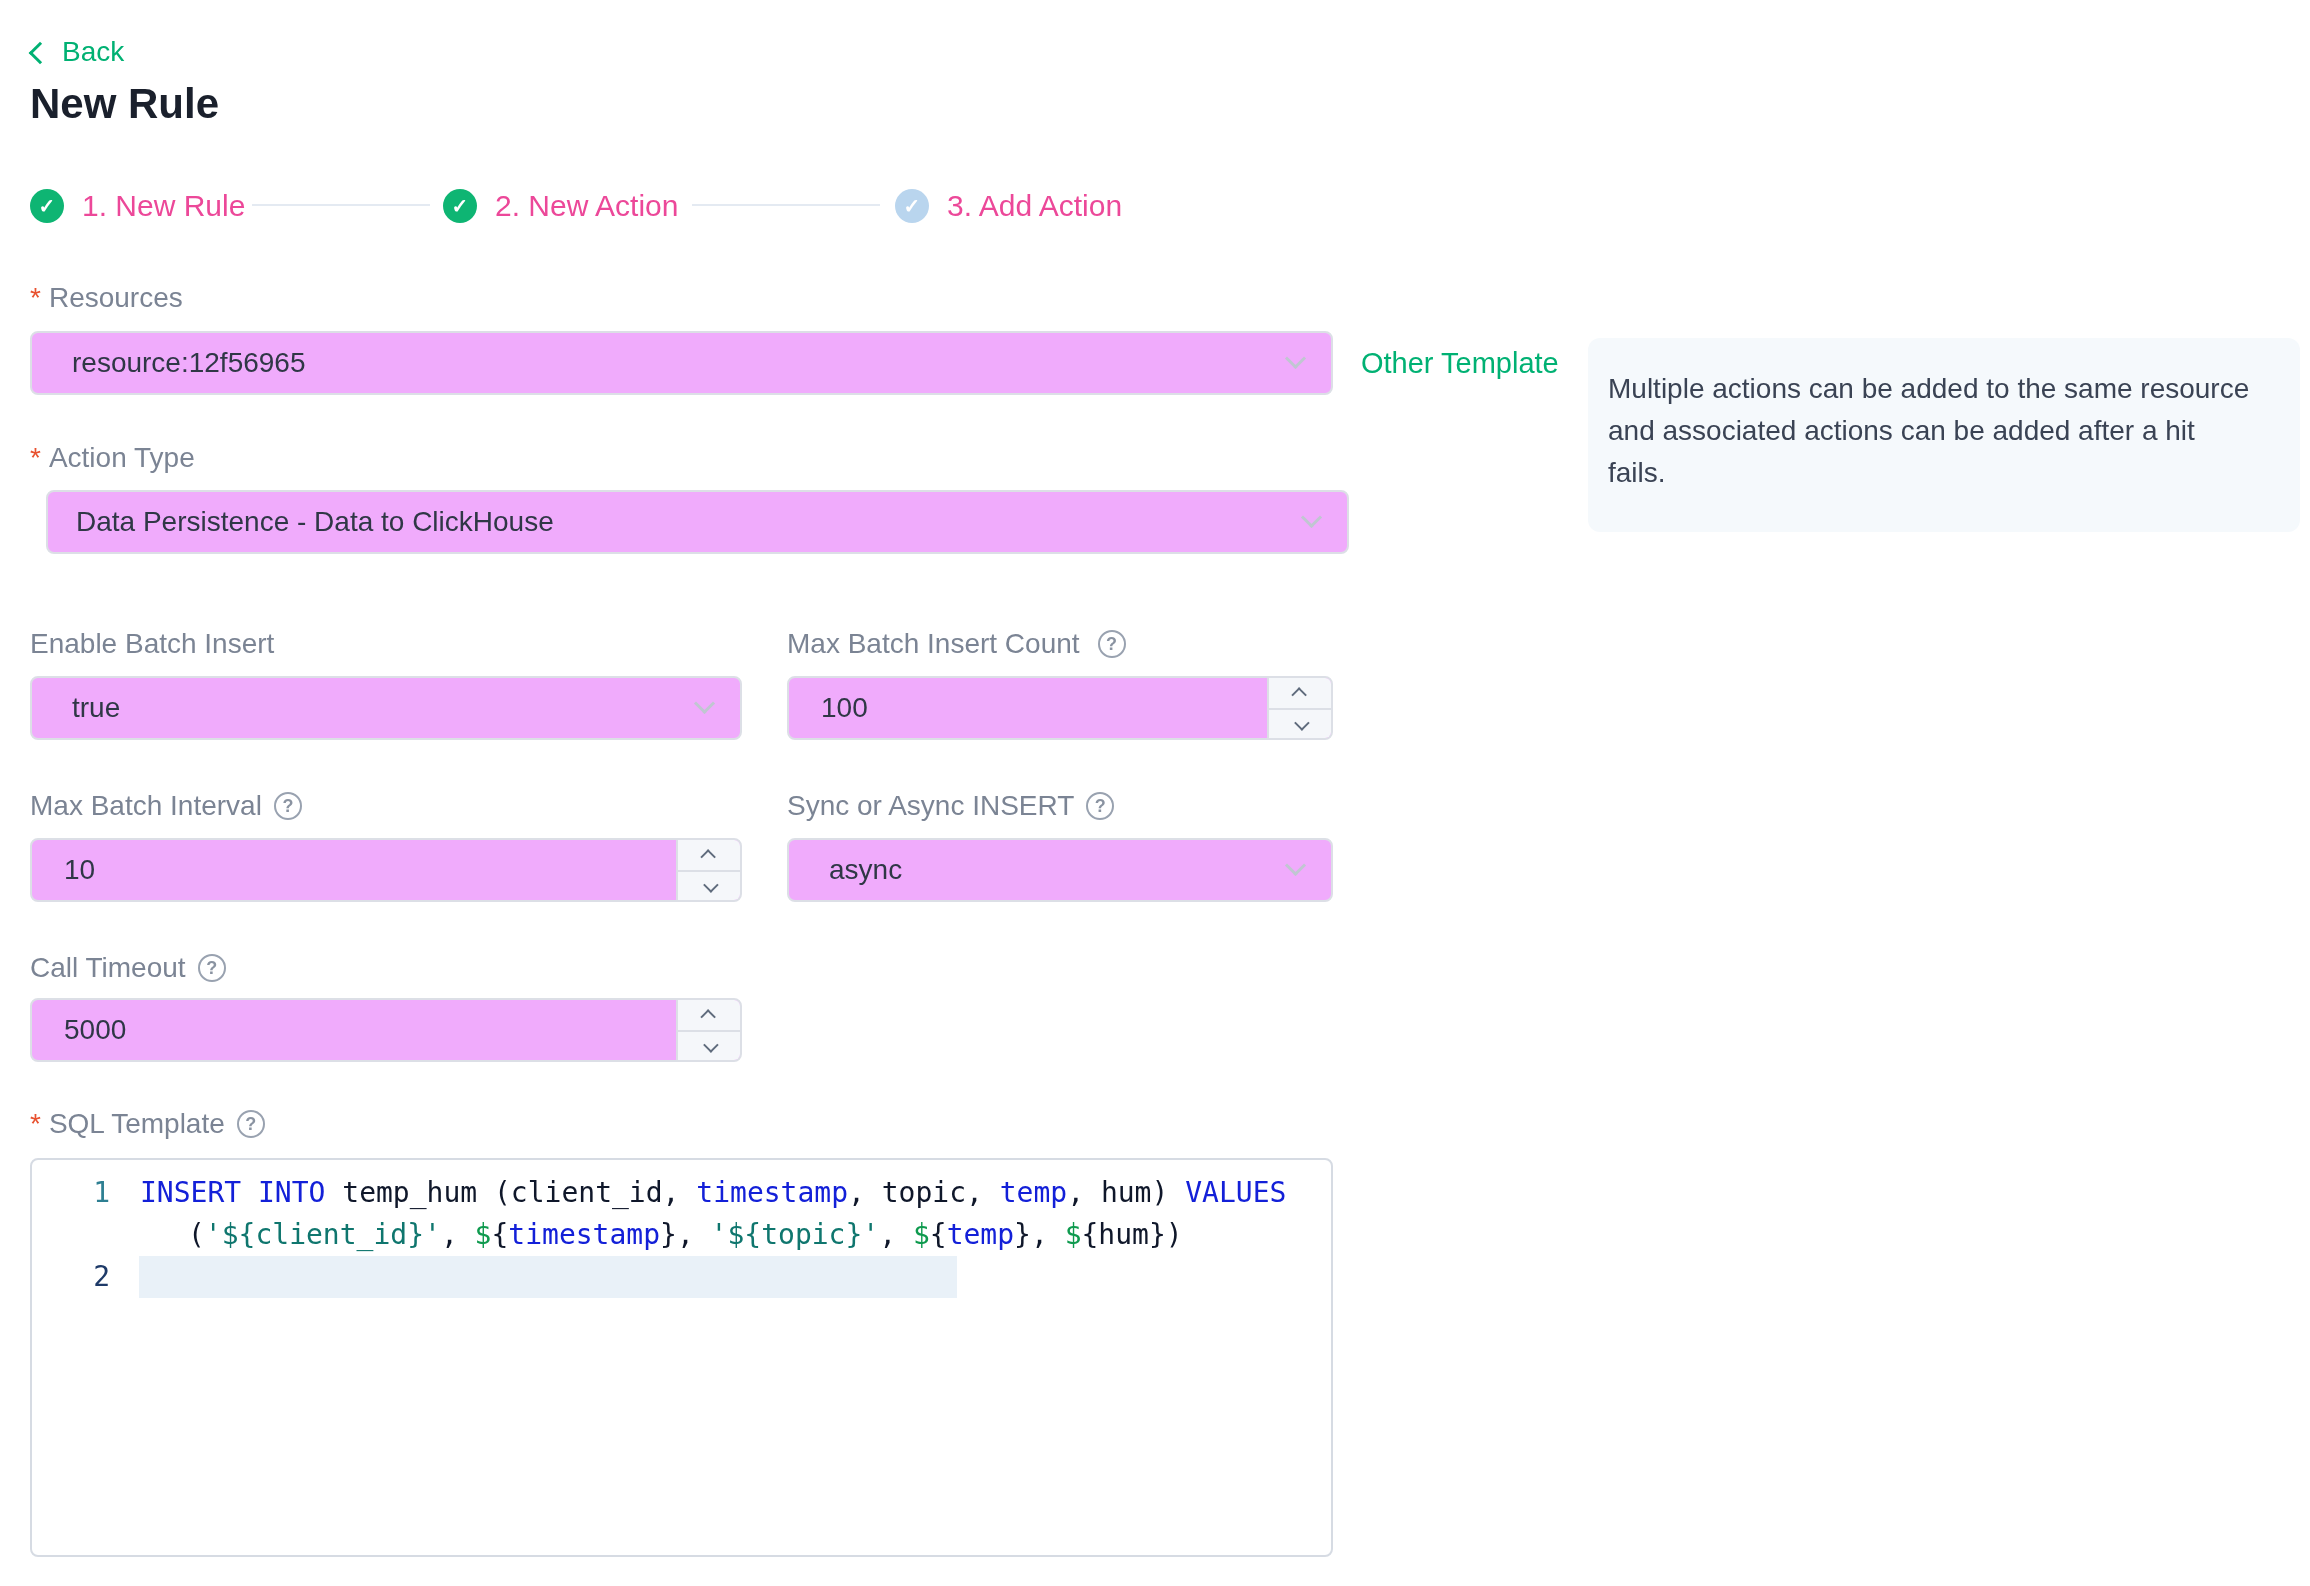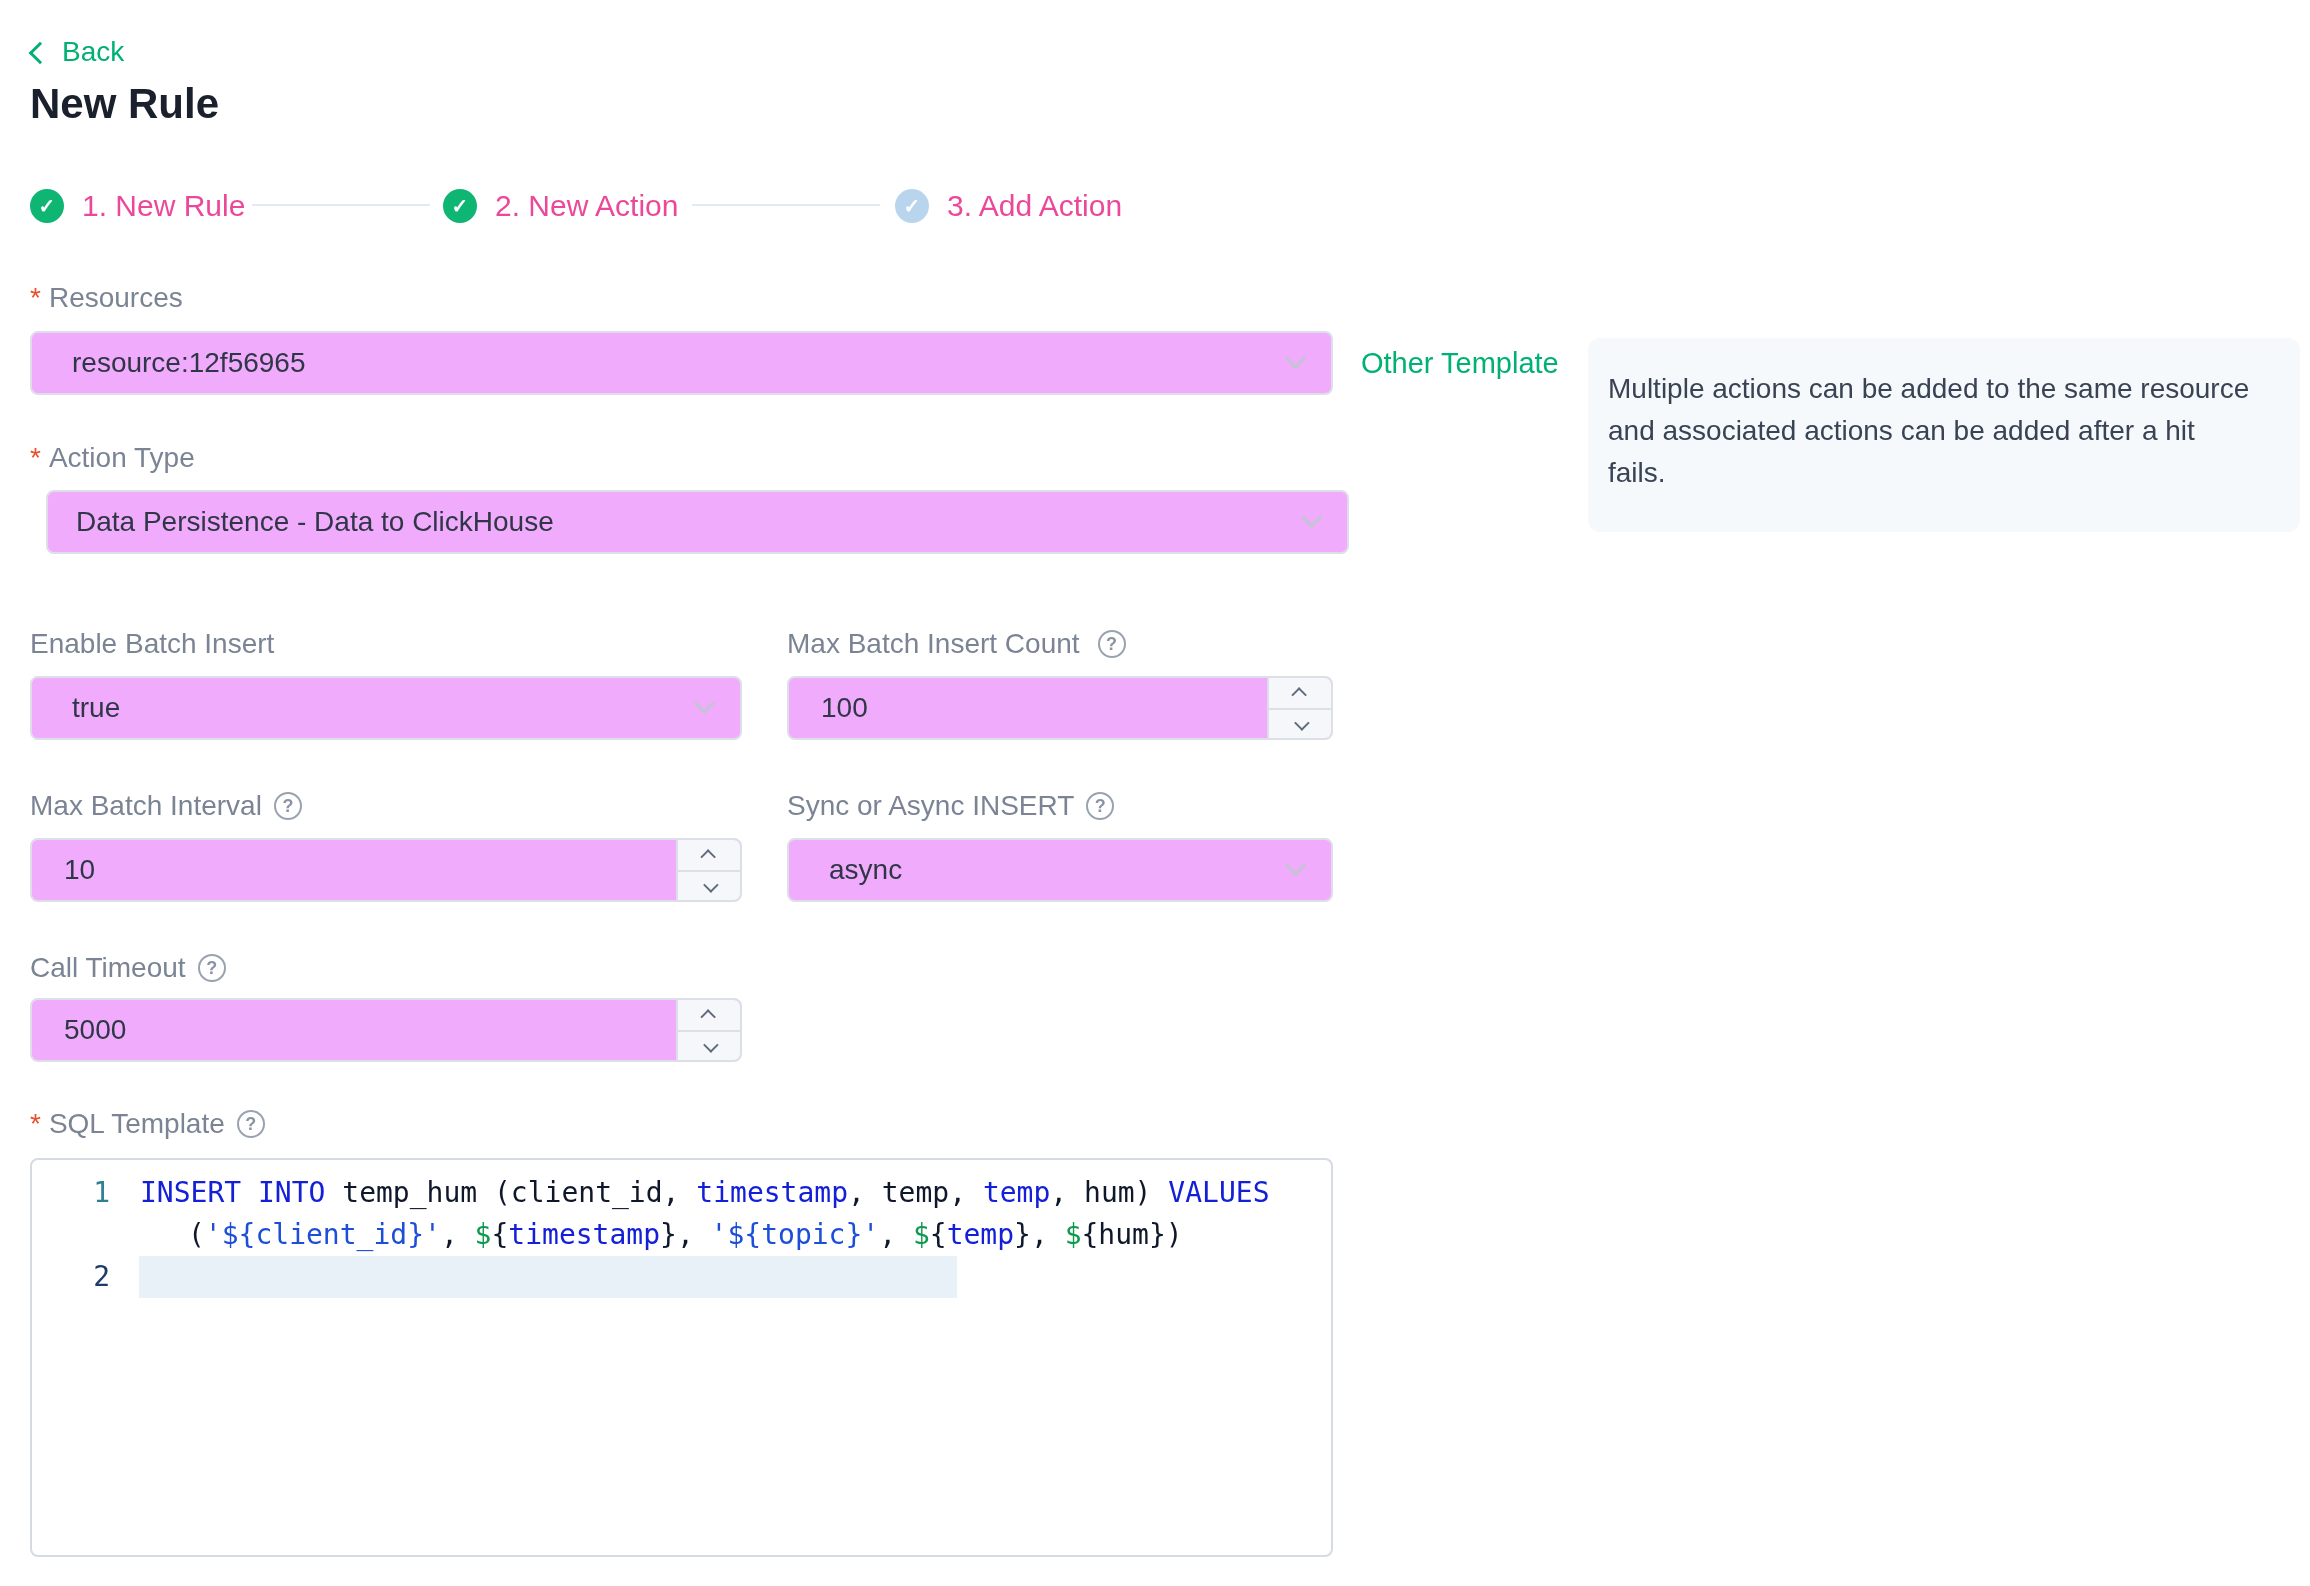--- a/index.html
+++ b/index.html
@@ -85,21 +85,21 @@
             font-size:28px; overflow:hidden; cursor:text; }
   .ln { position:absolute; left:0; width:106px; text-align:right; padding-right:28px; line-height:42px; }
   .ln1 { top:12px; color:#2e7f92; }
   .ln2 { top:96px; color:#1e3a68; }
   .active-line-bg { position:absolute; left:107px; top:96px; width:818px; height:42px; background:#e9f1f8; }
   .code-row { position:absolute; left:108px; line-height:42px; white-space:pre; }
   .r1a { top:12px; }
   .r1b { top:54px; padding-left:48px; }
   .tok-kw  { color:#1320d8; }
   .tok-pl  { color:#0f172a; }
-  .tok-str { color:#1d4ed8;text-align:center; }
+  .tok-str { color:#0f766e;text-align:center; }
   .tok-dol { color:#0e9a4e; }
 </style>
 </head>
 <body>
 
 <div class="canvas">
 
   <a class="back-link">
     <span class="back-chev"></span>
     <span>Back</span>
@@ -210,17 +210,17 @@
   <div class="field-label lbl-sql">
     <span class="req">*</span>
     <span>SQL Template</span>
     <span class="qicon">?</span>
   </div>
 
   <div class="editor">
     <div class="active-line-bg"></div>
     <div class="ln ln1">1</div>
     <div class="ln ln2">2</div>
-    <div class="code-row r1a"><span class="tok-kw">INSERT INTO</span><span class="tok-pl"> temp_hum (client_id, </span><span class="tok-kw">timestamp</span><span class="tok-pl">, temp, </span><span class="tok-kw">temp</span><span class="tok-pl">, hum) </span><span class="tok-kw">VALUES</span></div>
+    <div class="code-row r1a"><span class="tok-kw">INSERT INTO</span><span class="tok-pl"> temp_hum (client_id, </span><span class="tok-kw">timestamp</span><span class="tok-pl">, topic, </span><span class="tok-kw">temp</span><span class="tok-pl">, hum) </span><span class="tok-kw">VALUES</span></div>
     <div class="code-row r1b"><span class="tok-pl">(</span><span class="tok-str">'${client_id}'</span><span class="tok-pl">, </span><span class="tok-dol">$</span><span class="tok-pl">{</span><span class="tok-kw">timestamp</span><span class="tok-pl">}</span><span class="tok-pl">, </span><span class="tok-str">'${topic}'</span><span class="tok-pl">, </span><span class="tok-dol">$</span><span class="tok-pl">{</span><span class="tok-kw">temp</span><span class="tok-pl">}</span><span class="tok-pl">, </span><span class="tok-dol">$</span><span class="tok-pl">{hum})</span></div>
   </div>
 
 </div>
 
 </body></html>

